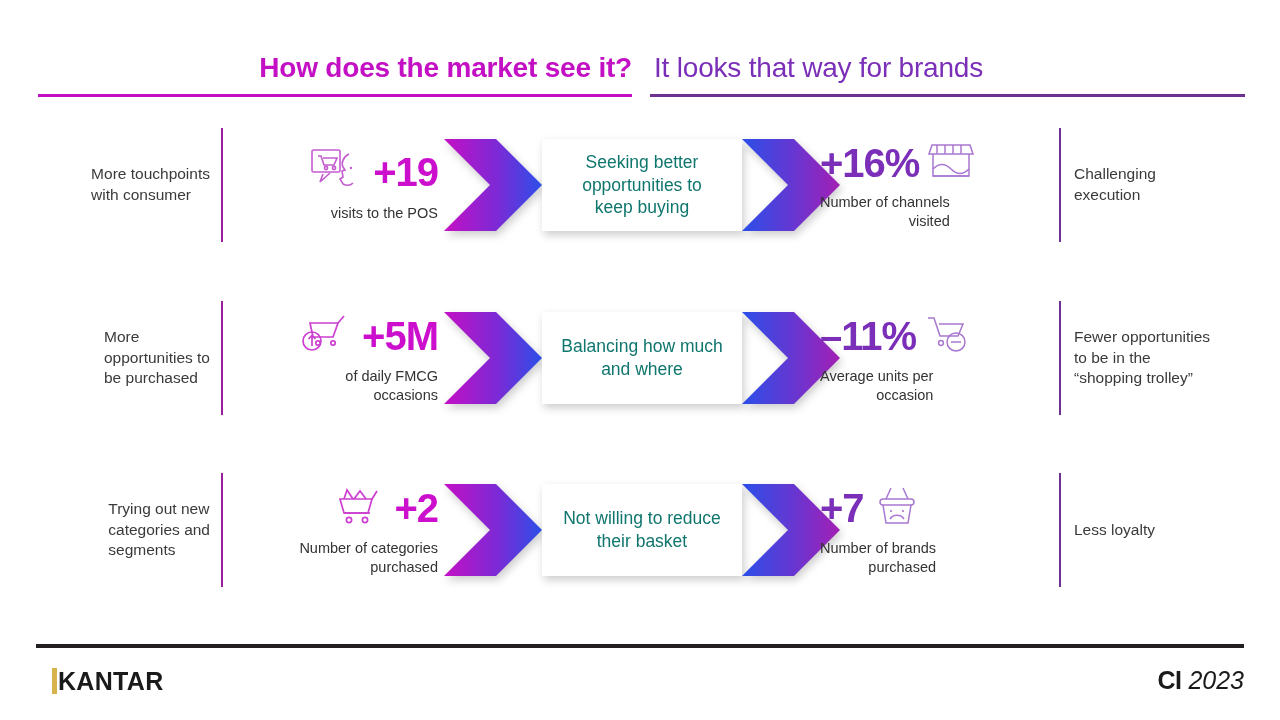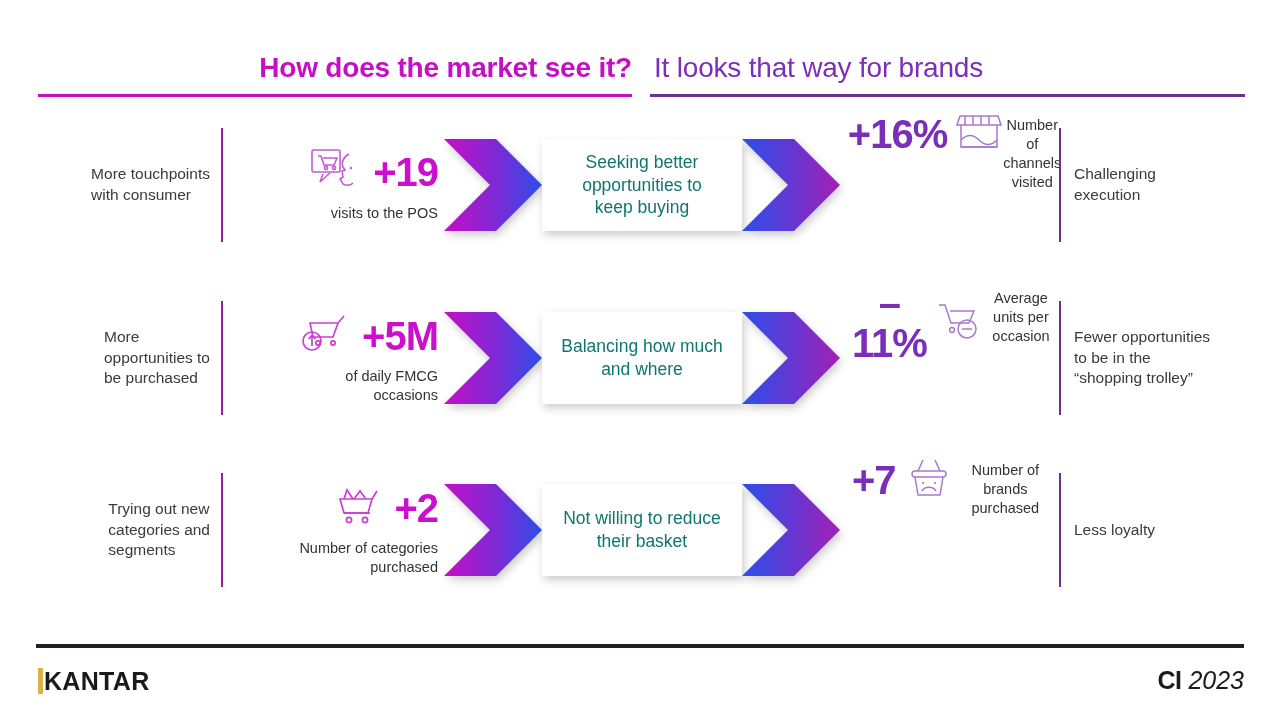--- a/index.html
+++ b/index.html
@@ -47,41 +47,41 @@
   .vdiv-right{left:1059px;background:#6d3191;}
 
   
   .inner-left{left:228px;width:210px;flex-direction:column;align-items:flex-end;justify-content:center;text-align:right;}
   .stat-line{display:flex;align-items:center;justify-content:flex-end;gap:6px;}
   .num-magenta{font-size:40px;font-weight:bold;color:#cc0fcc;line-height:1;letter-spacing:-1px;}
   .num-purple{font-size:40px;font-weight:bold;color:#7b2fb8;line-height:1;letter-spacing:-1px;}
   .cap{font-size:14.5px;line-height:1.32;color:#333;margin-top:6px;}
 
   
-  .inner-right{left:852px;width:205px;flex-direction:row;align-items:flex-start;justify-content:center;text-align:center;}
+  .inner-right{left:820px;width:205px;flex-direction:column;align-items:flex-start;justify-content:center;text-align:right;}
   .stat-line-r{display:flex;align-items:center;justify-content:flex-start;gap:8px;}
 
   
   .outer-right{left:1074px;width:200px;justify-content:flex-start;text-align:left;}
   .outer-right .txt{font-size:15.5px;line-height:1.35;color:#3a3a3a;}
 
   
   .banner{position:absolute;left:444px;width:396px;height:92px;top:29px;
           filter:drop-shadow(2px 4px 4px rgba(0,0,0,0.20));}
   .banner svg{display:block;}
   .banner-text{
     position:absolute;left:96px;top:0;width:204px;height:92px;
     display:flex;align-items:center;justify-content:center;text-align:center;
     font-size:17.5px;line-height:1.30;color:#0f766e;
   }
 
   
   .foot-rule{position:absolute;left:36px;top:644px;width:1208px;height:4px;background:#231f20;}
   .footer{position:absolute;left:0;top:660px;width:1280px;height:50px;}
-  .kantar{position:absolute;left:38px;top:8px;display:flex;align-items:center;}
+  .kantar{position:absolute;left:52px;top:8px;display:flex;align-items:center;}
   .kantar .bar{width:5px;height:26px;background:#d8b24a;margin-right:1px;}
   .kantar .word{font-size:25px;font-weight:bold;color:#1a1a1a;letter-spacing:0.3px;line-height:1;}
   .source{position:absolute;left:340px;top:6px;width:770px;font-size:8.6px;line-height:1.55;color:#1d1d1d;}
   .ci{position:absolute;right:36px;top:8px;font-size:25px;line-height:1;color:#1a1a1a;}
   .ci b{font-weight:bold;letter-spacing:-0.5px;}
   .ci span{font-weight:normal;font-style:italic;}
 </style>
 </head>
 <body>
 

